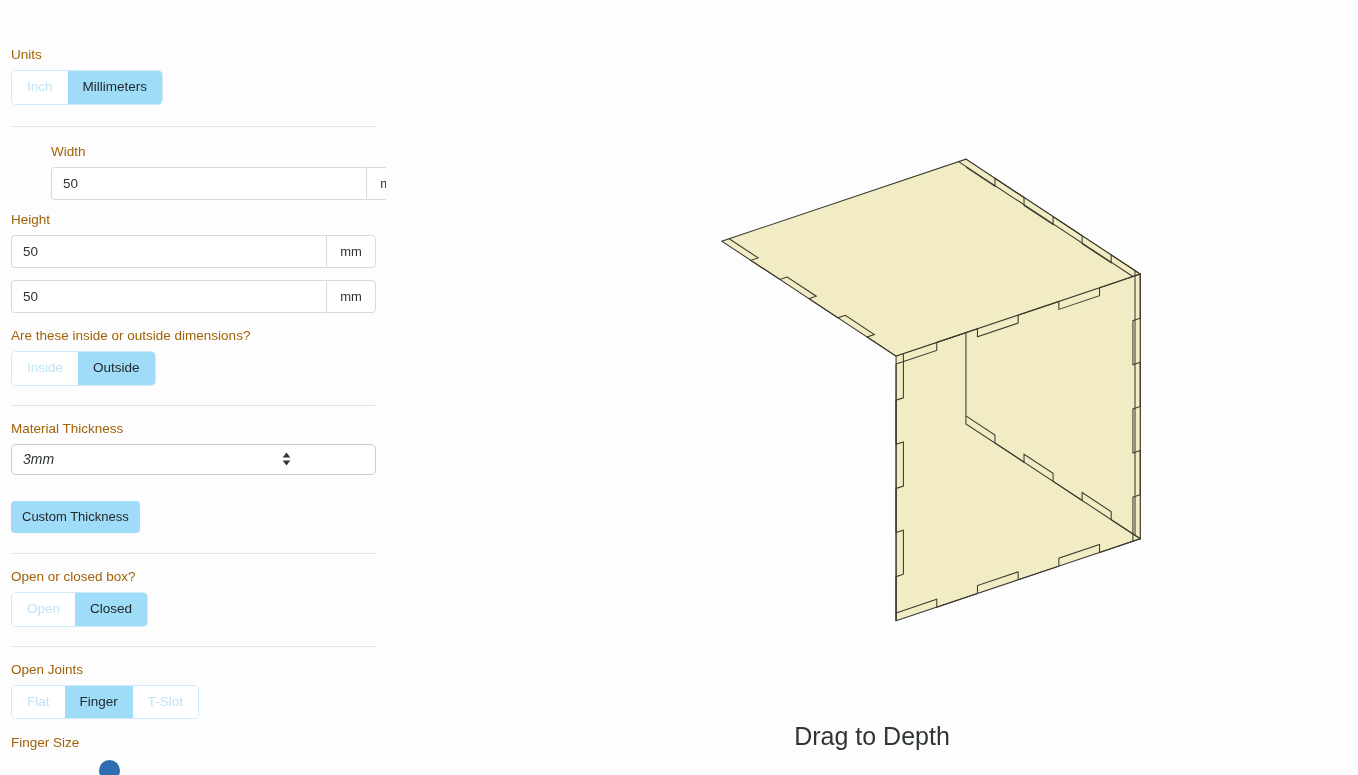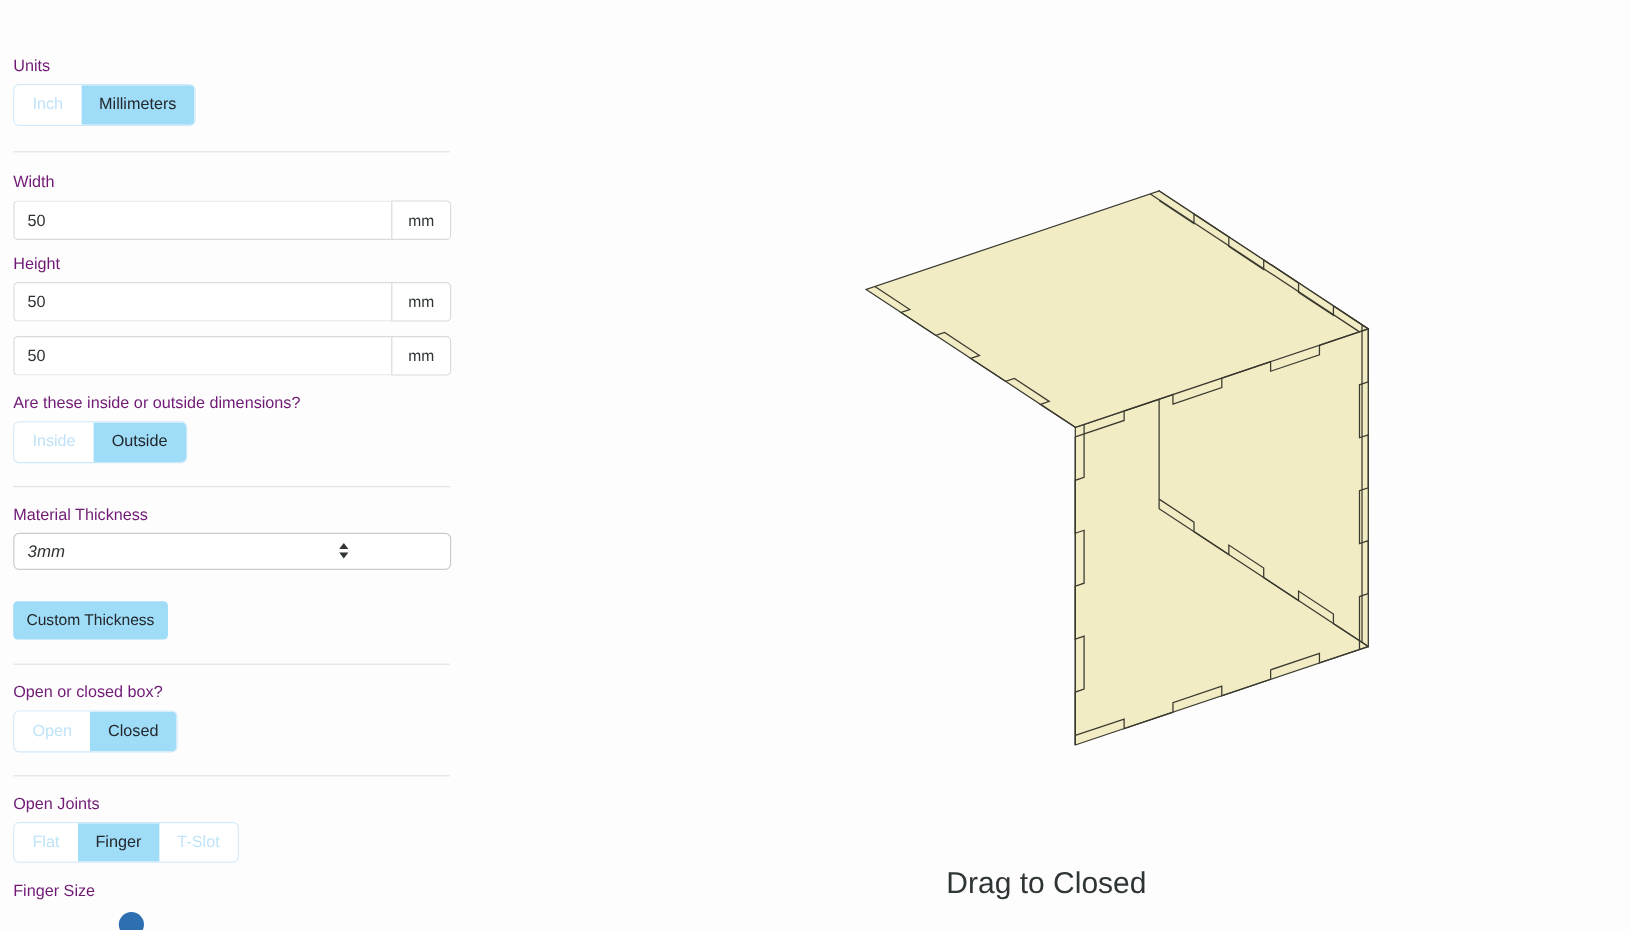--- a/index.html
+++ b/index.html
@@ -14,21 +14,21 @@
   .page { position: relative; width: 1358px; height: 775px; }
 
   
   .sidebar {
     position: absolute; left: 0; top: 0;
     width: 386px; height: 775px;
     padding: 0;
   }
   .field-label {
     font-size: 13.5px;
-    color: #701a75;
+    color: #a16207;
     margin: 0 0 7px 11px;
     line-height: 1.2;
   }
   .group-block { margin-bottom: 0; }
 
   .divider {
     height: 1px;
     background: #e3e3e4;
     margin: 13px 11px 13px 11px;
   }
@@ -180,21 +180,21 @@
     <div class="group-block" style="padding-top:47px;">
       <div class="field-label">Units</div>
       <div class="btn-group">
         <button class="seg">Inch</button>
         <button class="seg active">Millimeters</button>
       </div>
     </div>
 
     <div class="divider" style="margin-top:21px;"></div>
 
-    <div class="group-block" style="margin-top:17px;">
+    <div class="group-block" style="margin-top:17px;padding-left:40px;">
       <div class="field-label">Width</div>
       <div class="input-row">
         <input type="text" value="50" style="">
         <span class="addon">mm</span>
       </div>
     </div>
 
     <div class="group-block" style="margin-top:12px;">
       <div class="field-label">Height</div>
       <div class="input-row">
@@ -282,16 +282,16 @@
           <polyline points="510.07350558121567,620.8222977940258 510.07350558121567,576.7056548635197 517.3984116911785,574.2446031671409 517.3984116911785,530.1279602366347 510.07350558121567,532.5890119330136 510.07350558121567,488.47236900250755 517.3984116911785,486.01131730612866 517.3984116911785,441.89467437562257 510.07350558121567,444.35572607200146 510.07350558121567,400.23908314149537 517.3984116911785,397.77803144511654 517.3984116911785,353.66138851461045" fill="none" stroke="#3a3a30" stroke-width="1.05"></polyline>
           <polyline points="510.07350558121567,612.8813020665347 550.7674284143424,599.2087926422076 550.7674284143424,607.1497883696987 591.4613512474691,593.4772789453717 591.4613512474691,585.5362832178806 632.1552740805957,571.8637737935536 632.1552740805957,579.8047695210447 672.8491969137225,566.1322600967176 672.8491969137225,558.1912643692266 713.5431197468491,544.5187549448995 713.5431197468491,552.4597506723906 754.2370425799759,538.7872412480635" fill="none" stroke="#3a3a30" stroke-width="1.05"></polyline>
           <polyline points="754.2370425799759,538.7872412480635 725.1852845531106,519.6356276715547 725.1852845531106,511.69463194406364 696.1335265262453,492.54301836755485 696.1335265262453,500.48401409504595 667.0817684993801,481.33240051853716 667.0817684993801,473.39140479104606 638.0300104725148,454.2397912145372 638.0300104725148,462.1807869420283 608.9782524456496,443.0291733655195 608.9782524456496,435.0881776380284 579.9264944187844,415.93656406151956" fill="none" stroke="#3a3a30" stroke-width="1.05"></polyline>
           <polyline points="343.087863529987,238.75170705555755 372.1396215568522,257.90332063206637 364.8147154468894,260.36437232844526 393.8664734737547,279.51598590495405 401.19137958371743,277.0549342085752 430.2431376105827,296.206547785084 422.9182315006199,298.66759948146284 451.96998952748515,317.8192130579717 459.294895637448,315.3581613615928 488.34665366431324,334.50977493810166 481.02174755435044,336.9708266344805 510.07350558121567,356.12244021098934" fill="none" stroke="#3a3a30" stroke-width="1.05"></polyline>
           <line x1="510.07350558121567" y1="364.06343593848044" x2="510.07350558121567" y2="620.8222977940258" stroke="#3a3a30" stroke-width="1.05"></line>
           <line x1="746.912136470013" y1="276.548435361406" x2="572.6015883088215" y2="161.63875390235313" stroke="#3a3a30" stroke-width="1.05"></line>
           <line x1="749.00772613514" y1="270.6400932212556" x2="749.00772613514" y2="535.339950804292" stroke="#3a3a30" stroke-width="1.05"></line>
         </g>
     </svg>
 
-    <div class="drag-label">Drag to Closed</div>
+    <div class="drag-label">Drag to Depth</div>
   </div>
 
 </div>
 
 </body></html>

